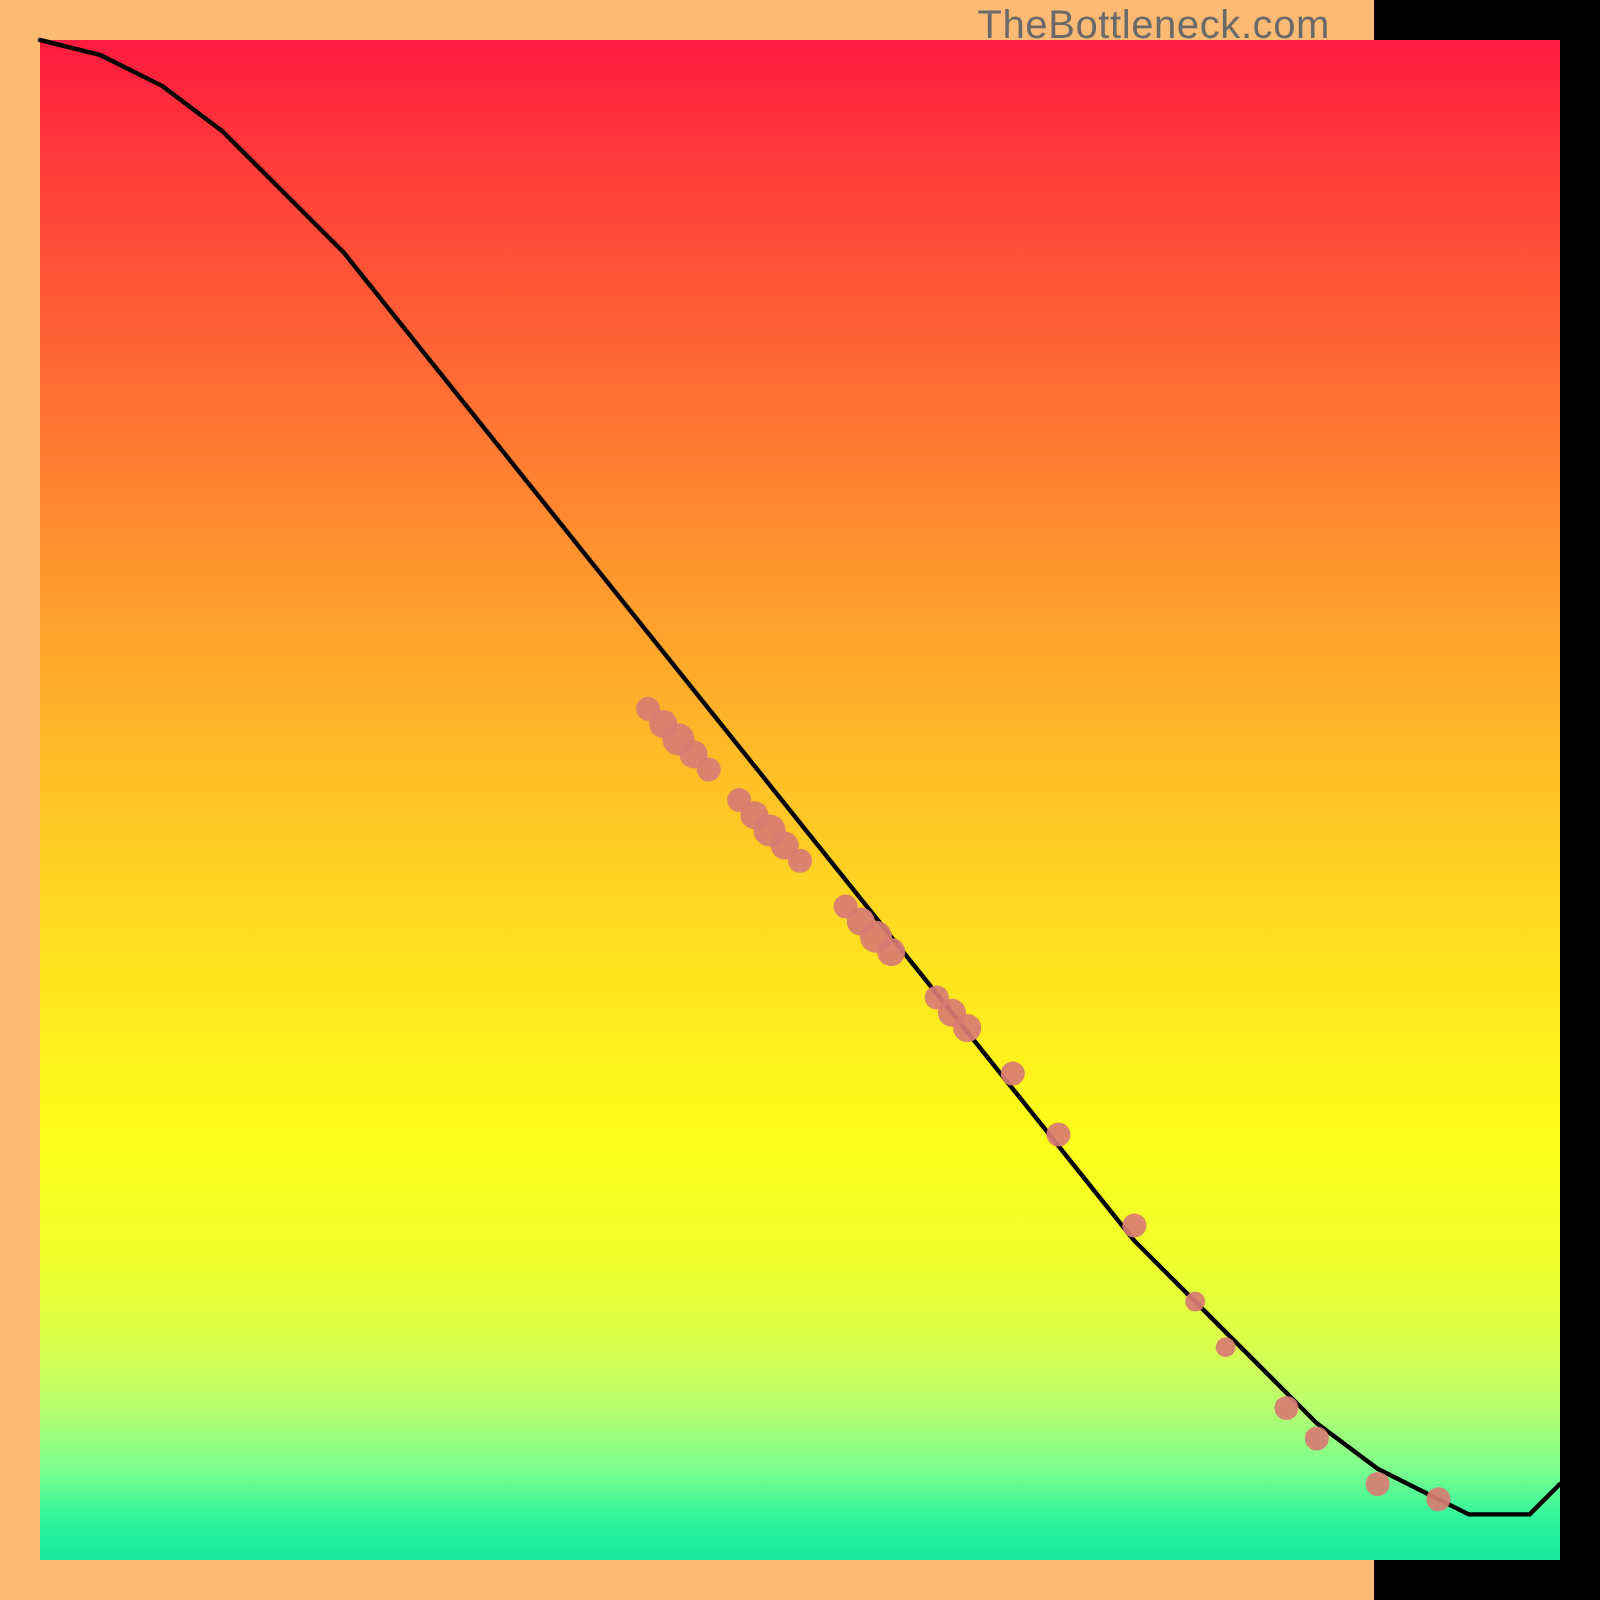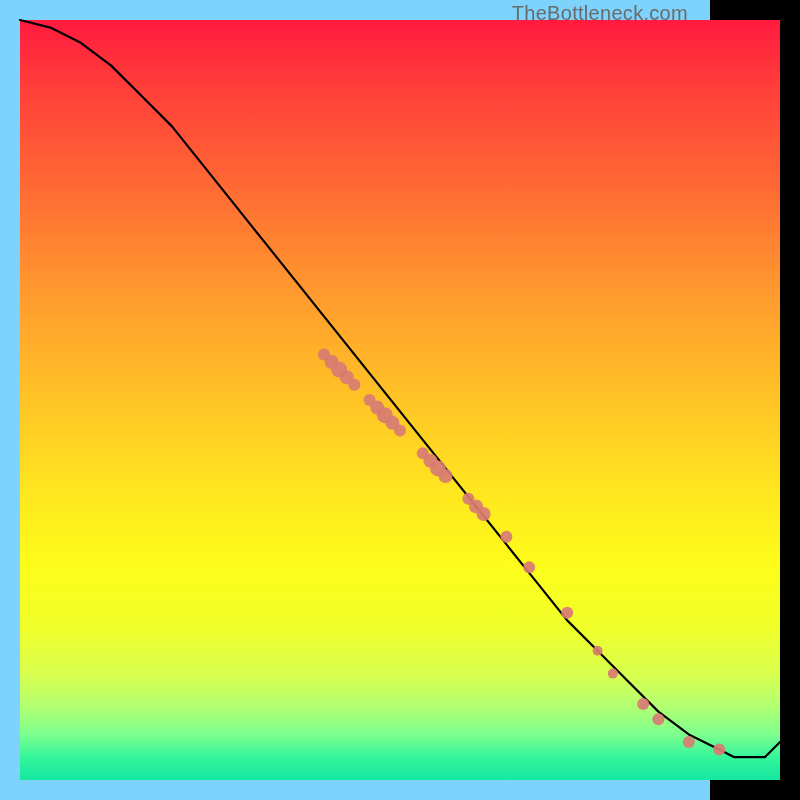--- a/index.html
+++ b/index.html
@@ -8,22 +8,21 @@
     width: 800px;
     height: 800px;
     overflow: hidden;
     background: #000;
     font-family: Arial, Helvetica, sans-serif;
   }
   .frame {
     position: relative;
     width: 687px;
     height: 800px;
-    background: #7dd3fc;
-    padding-left: 23px;
+    background: #fdba74;
   }
   .plot {
     position: absolute;
     left: 20px;
     top: 20px;
     width: 760px;
     height: 760px;
     
     background: linear-gradient(to bottom,
       #ff1a3f 0%,

